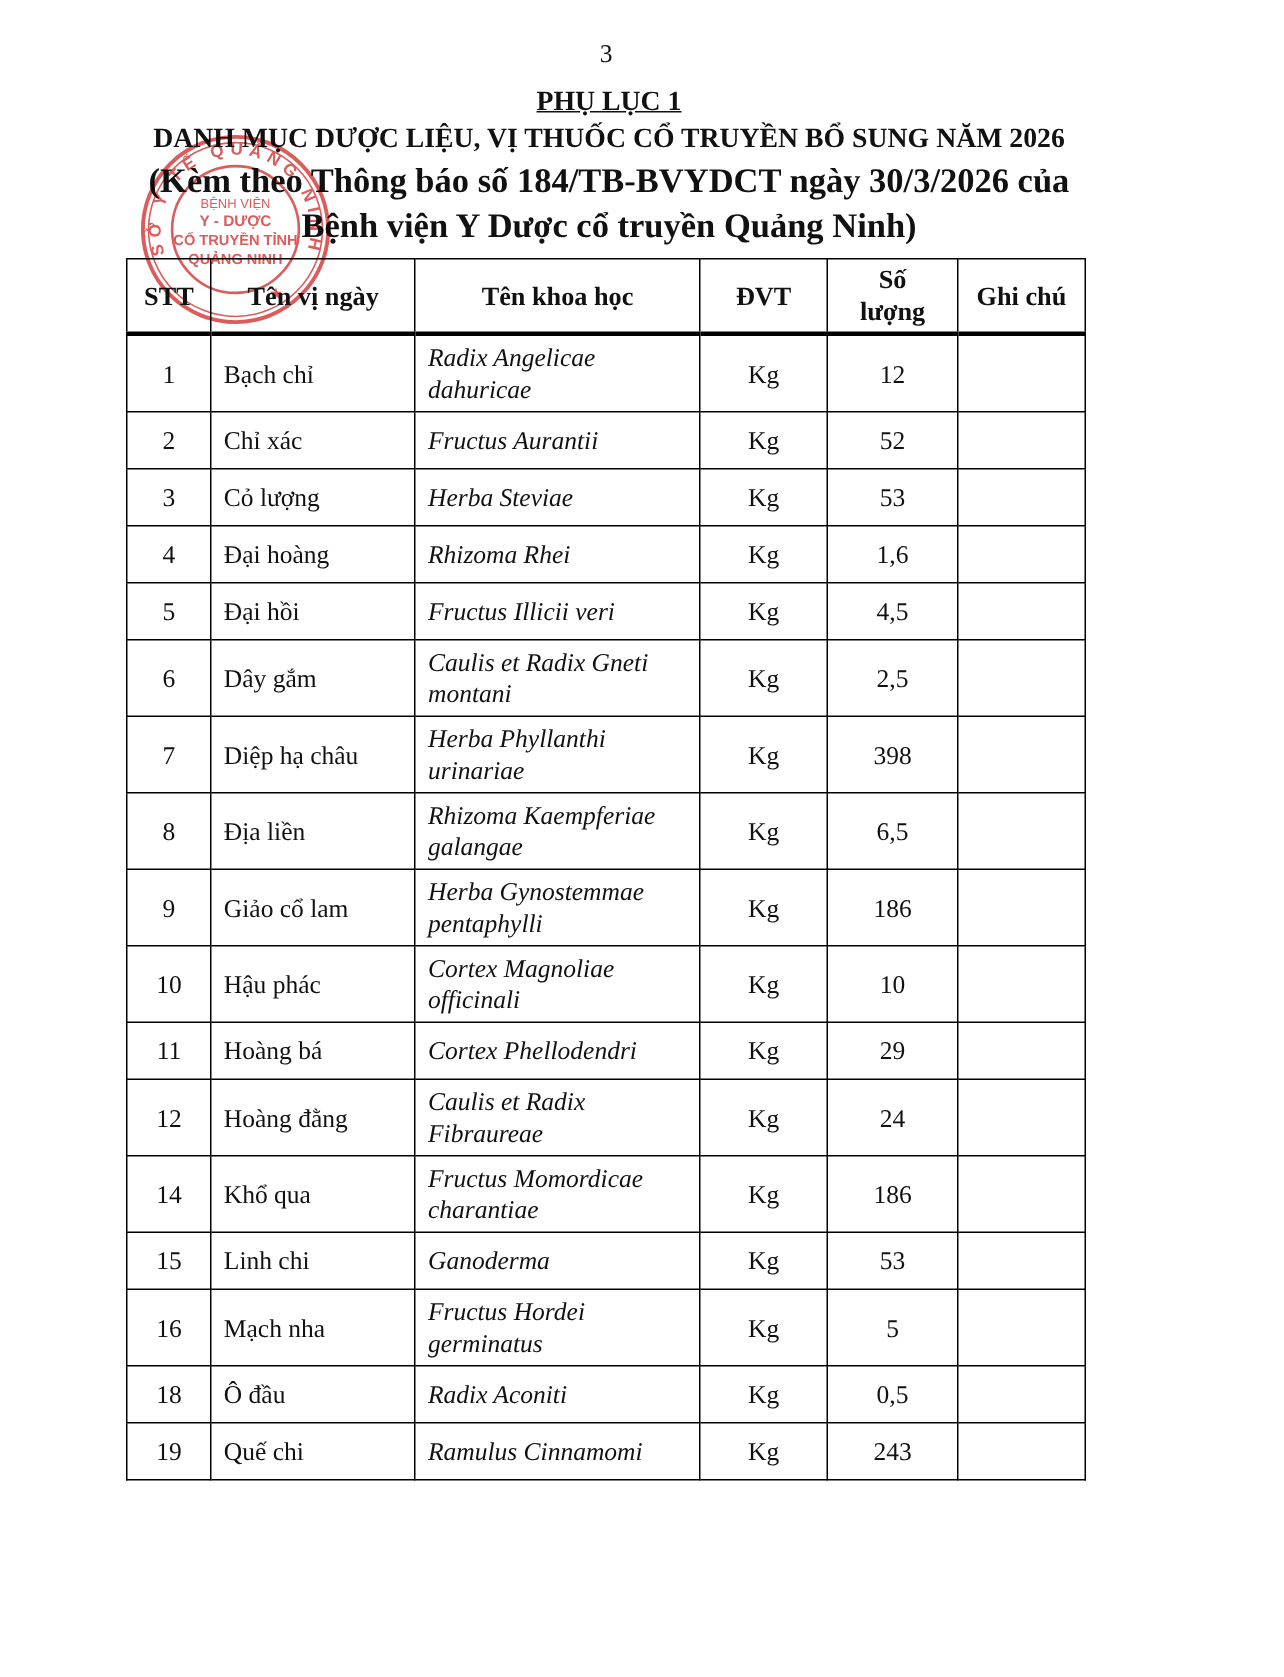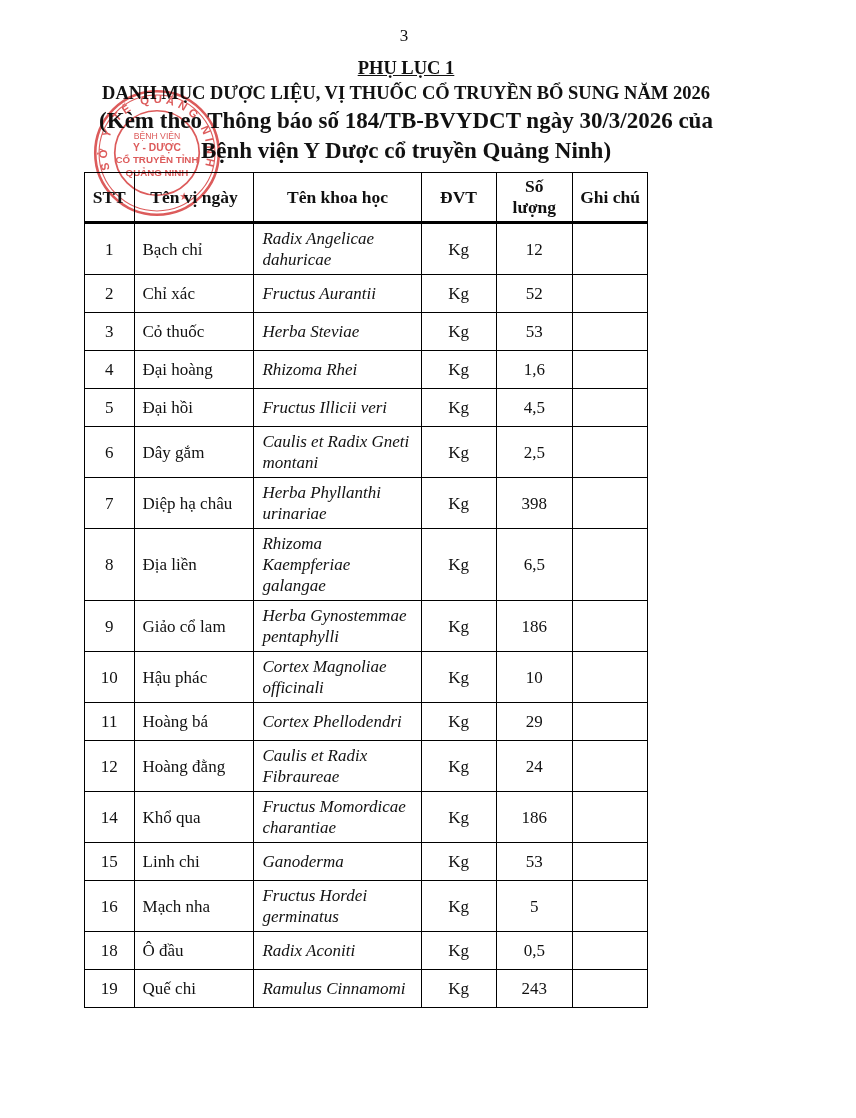--- a/index.html
+++ b/index.html
@@ -44,21 +44,21 @@
     opacity: 0.88;
     pointer-events: none;
   }
   .stamp svg { width: 100%; height: 100%; color: #d84444; }
   .stamp text { font-family: "Liberation Sans", sans-serif; fill: currentColor; }
 
   table.med-table {
     position: absolute;
     top: 172px;
     left: 84px;
-    width: 564px;
+    width: 640px;
     border-collapse: collapse;
     table-layout: fixed;
   }
   .med-table th, .med-table td {
     border: 1.5px solid #000;
     vertical-align: middle;
     overflow: hidden;
   }
   .med-table thead th {
     border-bottom: 3px solid #000;
@@ -150,21 +150,21 @@
         <tr>
           <td class="col-stt">2</td>
           <td class="col-name">Chỉ xác</td>
           <td class="col-sci">Fructus Aurantii</td>
           <td class="col-unit">Kg</td>
           <td class="col-qty">52</td>
           <td class="col-note"></td>
         </tr>
         <tr>
           <td class="col-stt">3</td>
-          <td class="col-name">Cỏ thuốc</td>
+          <td class="col-name">Cỏ lượng</td>
           <td class="col-sci">Herba Steviae</td>
           <td class="col-unit">Kg</td>
           <td class="col-qty">53</td>
           <td class="col-note"></td>
         </tr>
         <tr>
           <td class="col-stt">4</td>
           <td class="col-name">Đại hoàng</td>
           <td class="col-sci">Rhizoma Rhei</td>
           <td class="col-unit">Kg</td>

